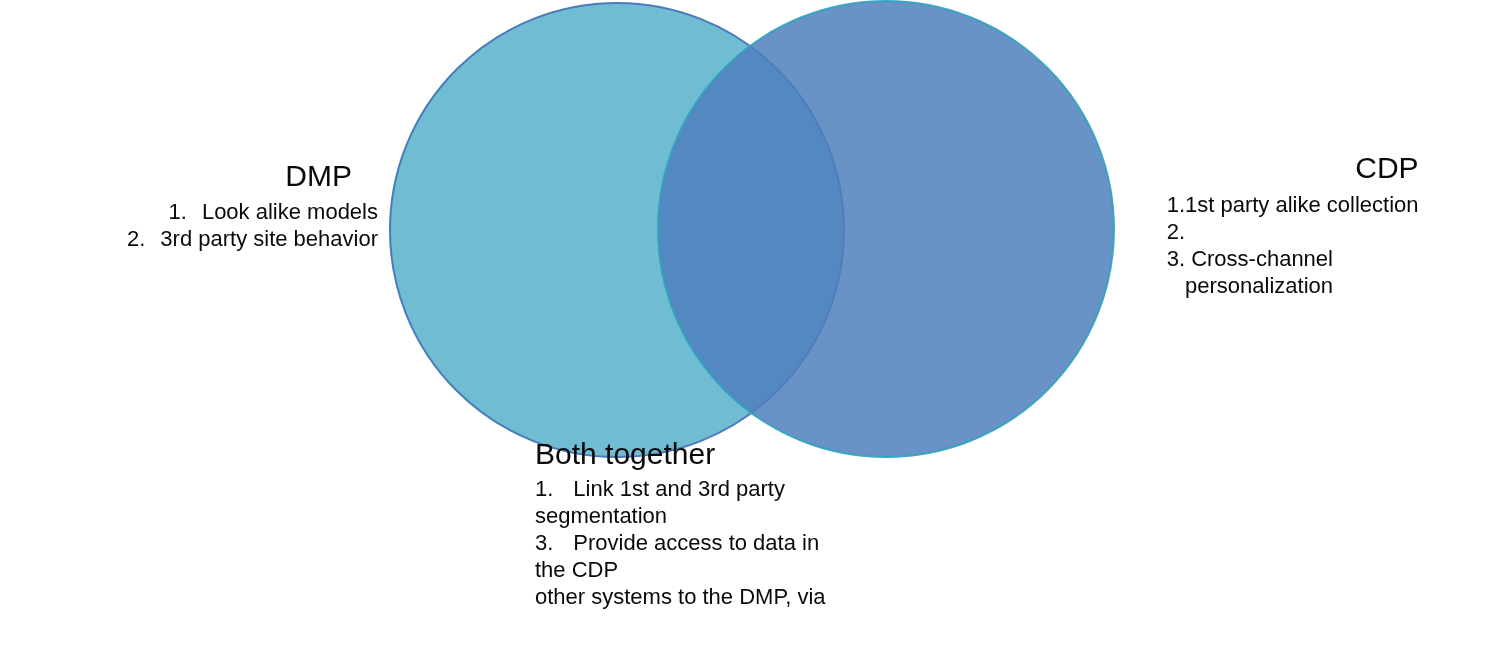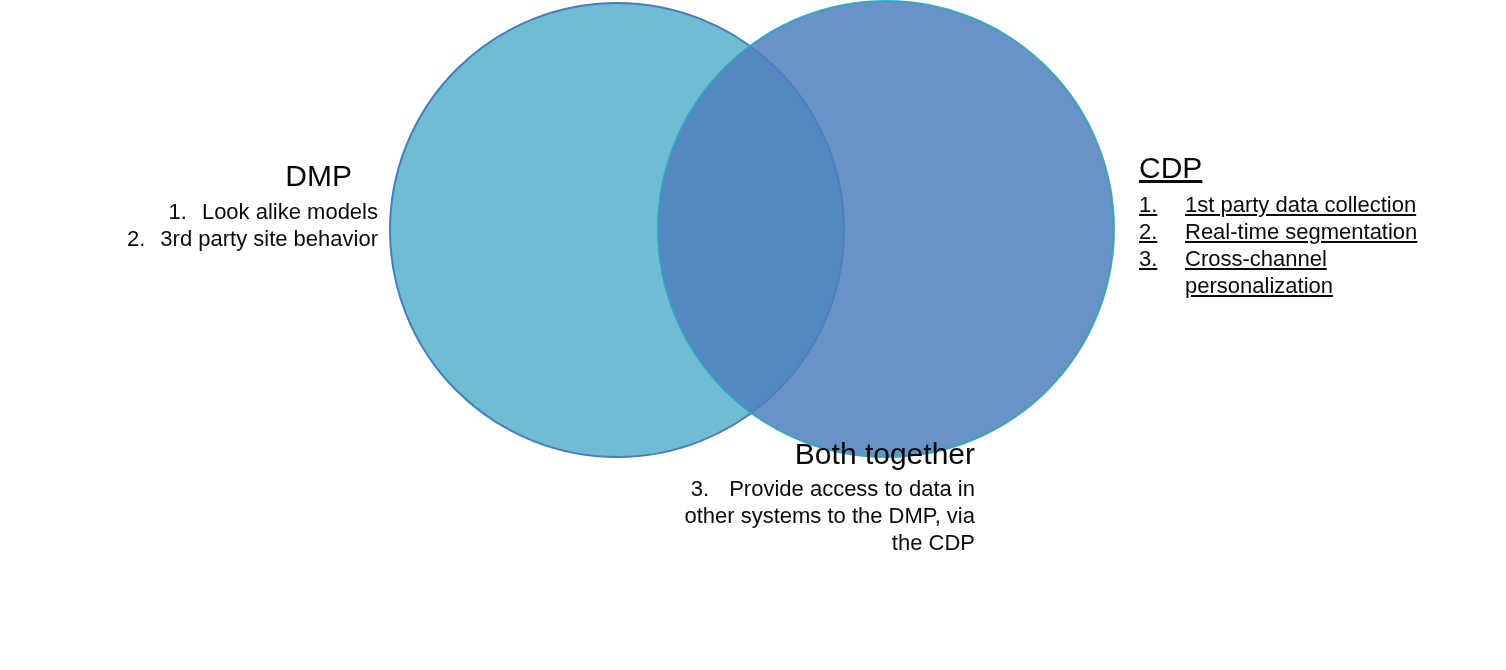--- a/index.html
+++ b/index.html
@@ -47,39 +47,38 @@
     text-align: right;
   }
   .dmp-block .block-title { margin-right: 26px; }
   .dmp-block .vlist { margin-top: 4px; }
   .dmp-block .num { margin-right: 15px; }
 
   
   .cdp-block {
     left: 1139px;
     top: 150px;
-    text-align: left;
-    text-decoration: underline;
+    text-align: right;
   }
   .cdp-block .vlist { margin-top: 5px; }
   .cdp-block .vlist li {
     display: flex;
     align-items: flex-start;
   }
   .cdp-block .num {
     flex: 0 0 46px;
   }
   .cdp-block .txt .ln { display: block; }
 
   
   .center-block {
     left: 535px;
     top: 436px;
     width: 440px;
-    text-align: right;
+    text-align: left;
   }
   .center-block .vlist { margin-top: 3px; }
   .center-block .num { margin-right: 20px; }
   .center-block .cline { white-space: nowrap; }
 </style>
 </head>
 <body>
 
 <div class="canvas">
 
@@ -99,45 +98,48 @@
       </li>
     </ol>
   </div>
 
   <div class="label-block cdp-block">
     <div class="block-title">CDP</div>
     <ol class="vlist">
       <li>
         <span class="num">1.</span>
         <span class="txt">
-          <span class="ln">1st party data collection</span>
+          <span class="ln">1st party alike collection</span>
         </span>
       </li>
       <li>
         <span class="num">2.</span>
-        <span class="txt">
-          <span class="ln">Real-time segmentation</span>
-        </span>
       </li>
       <li>
         <span class="num">3.</span>
         <span class="txt">
           <span class="ln">Cross-channel</span>
           <span class="ln">personalization</span>
         </span>
       </li>
     </ol>
   </div>
 
   <div class="label-block center-block">
     <div class="block-title">Both together</div>
     <ol class="vlist">
       <li>
         <div class="cline">
+          <span class="num">1.</span><span>Link 1st and 3rd party</span>
+        </div>
+        <div class="cline">segmentation</div>
+      </li>
+      <li>
+        <div class="cline">
           <span class="num">3.</span><span>Provide access to data in</span>
         </div>
+        <div class="cline">the CDP</div>
         <div class="cline">other systems to the DMP, via</div>
-        <div class="cline">the CDP</div>
       </li>
     </ol>
   </div>
 
 </div>
 
 </body></html>

